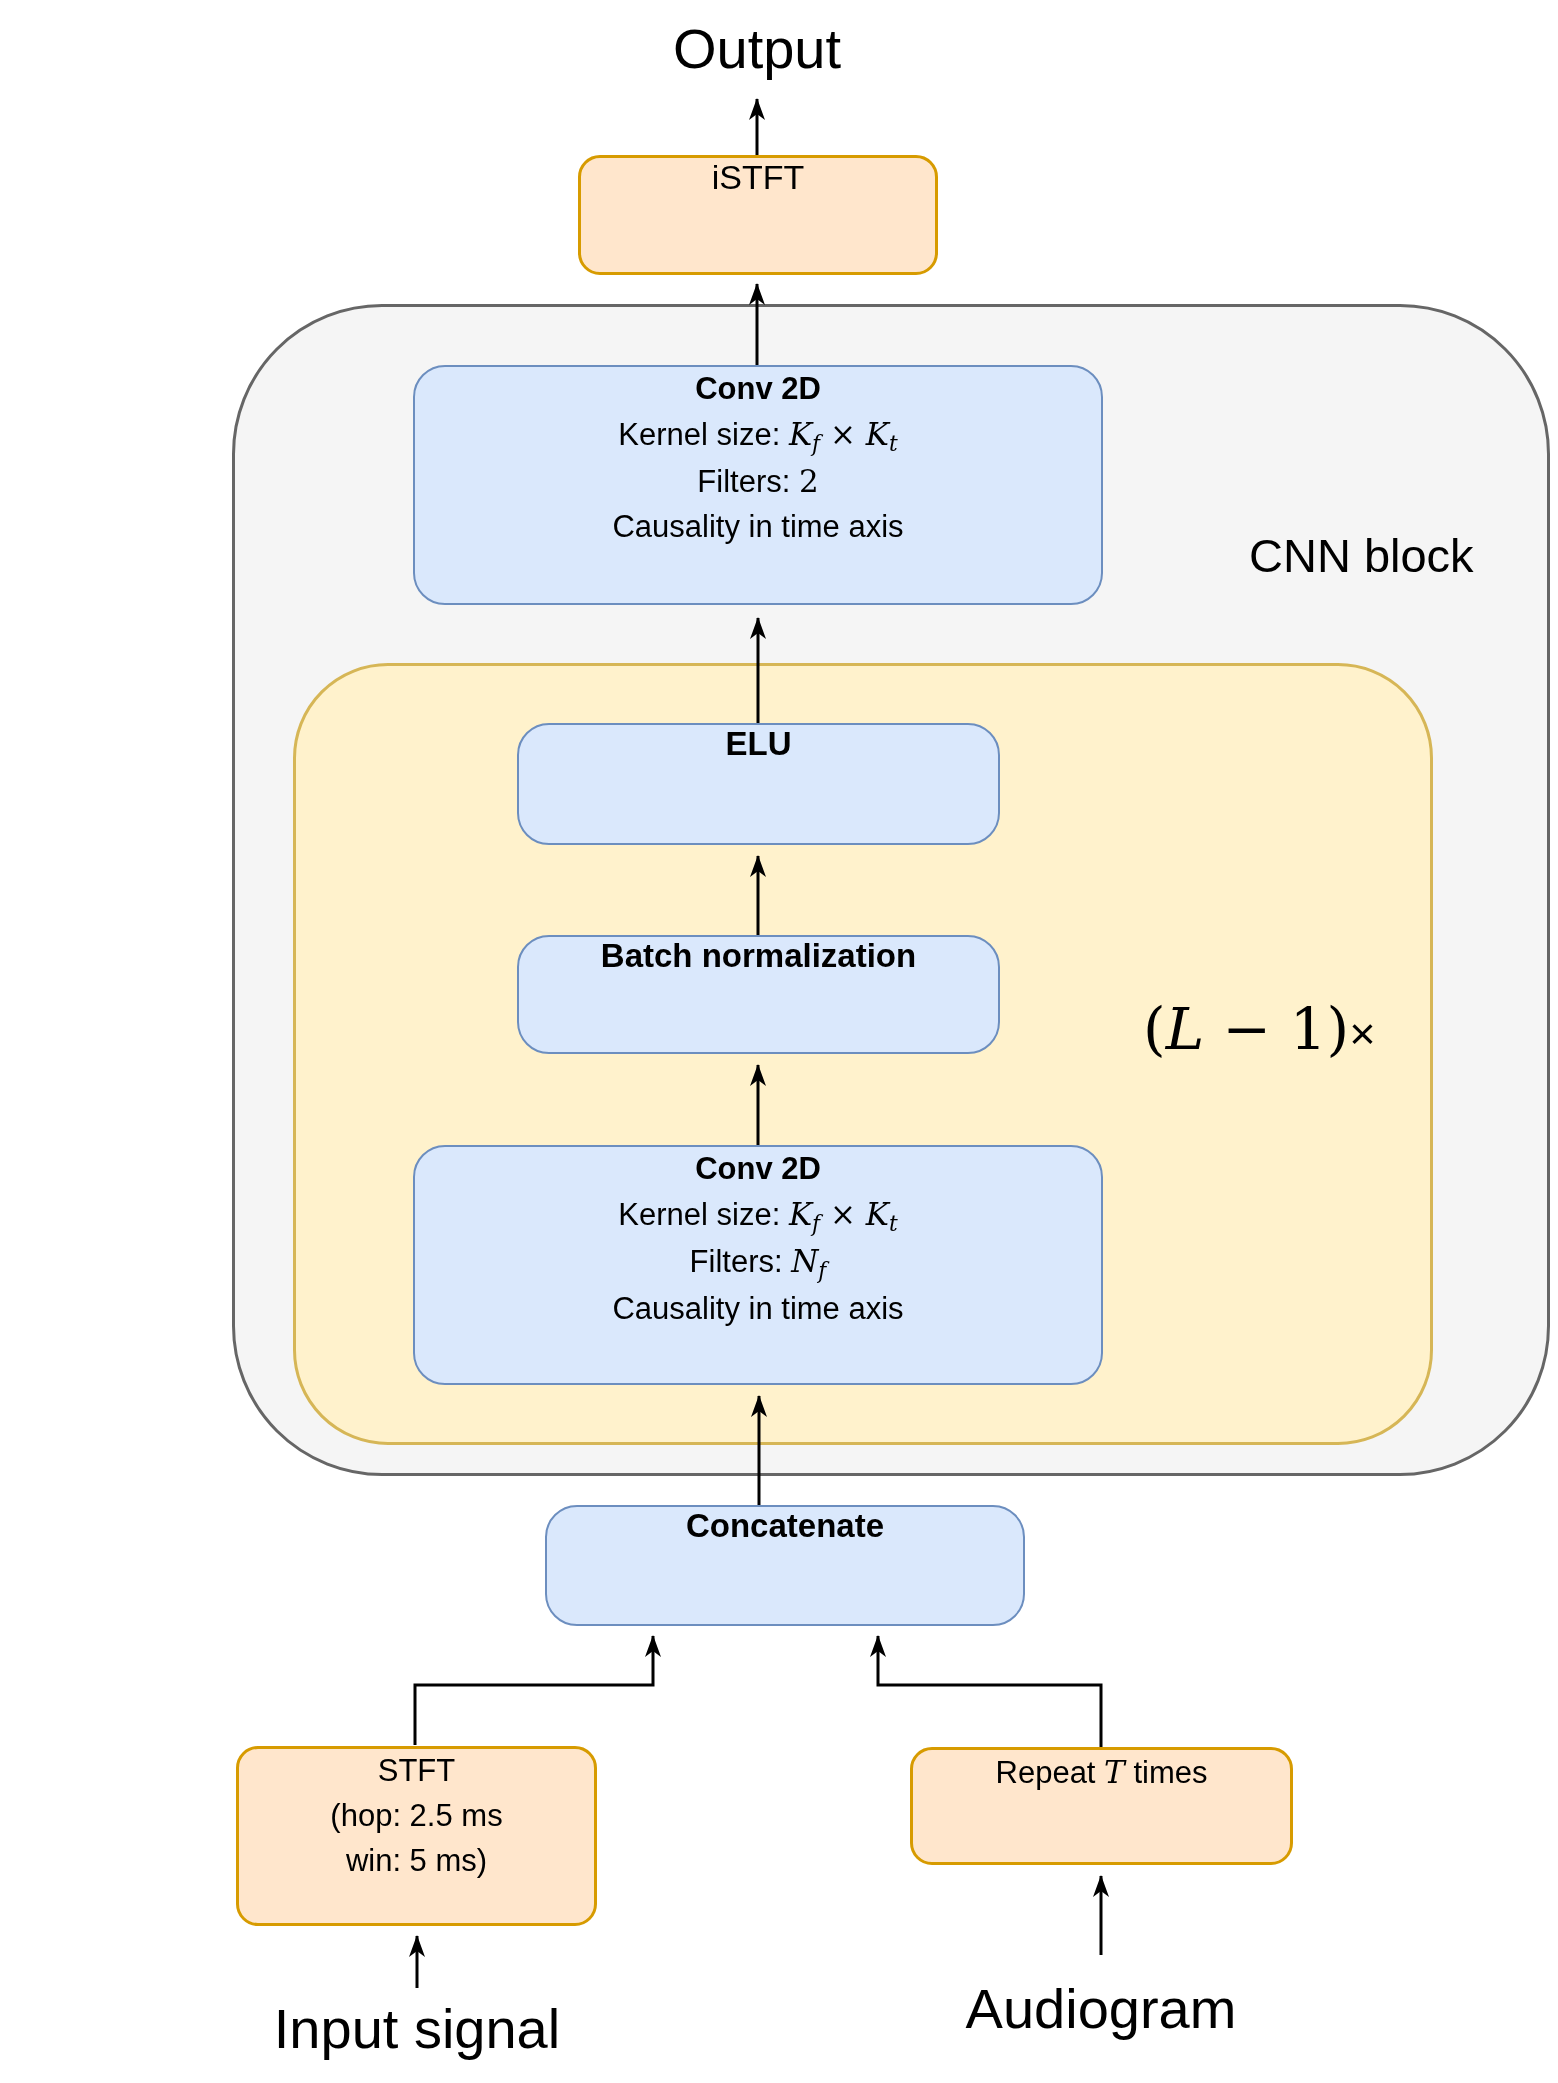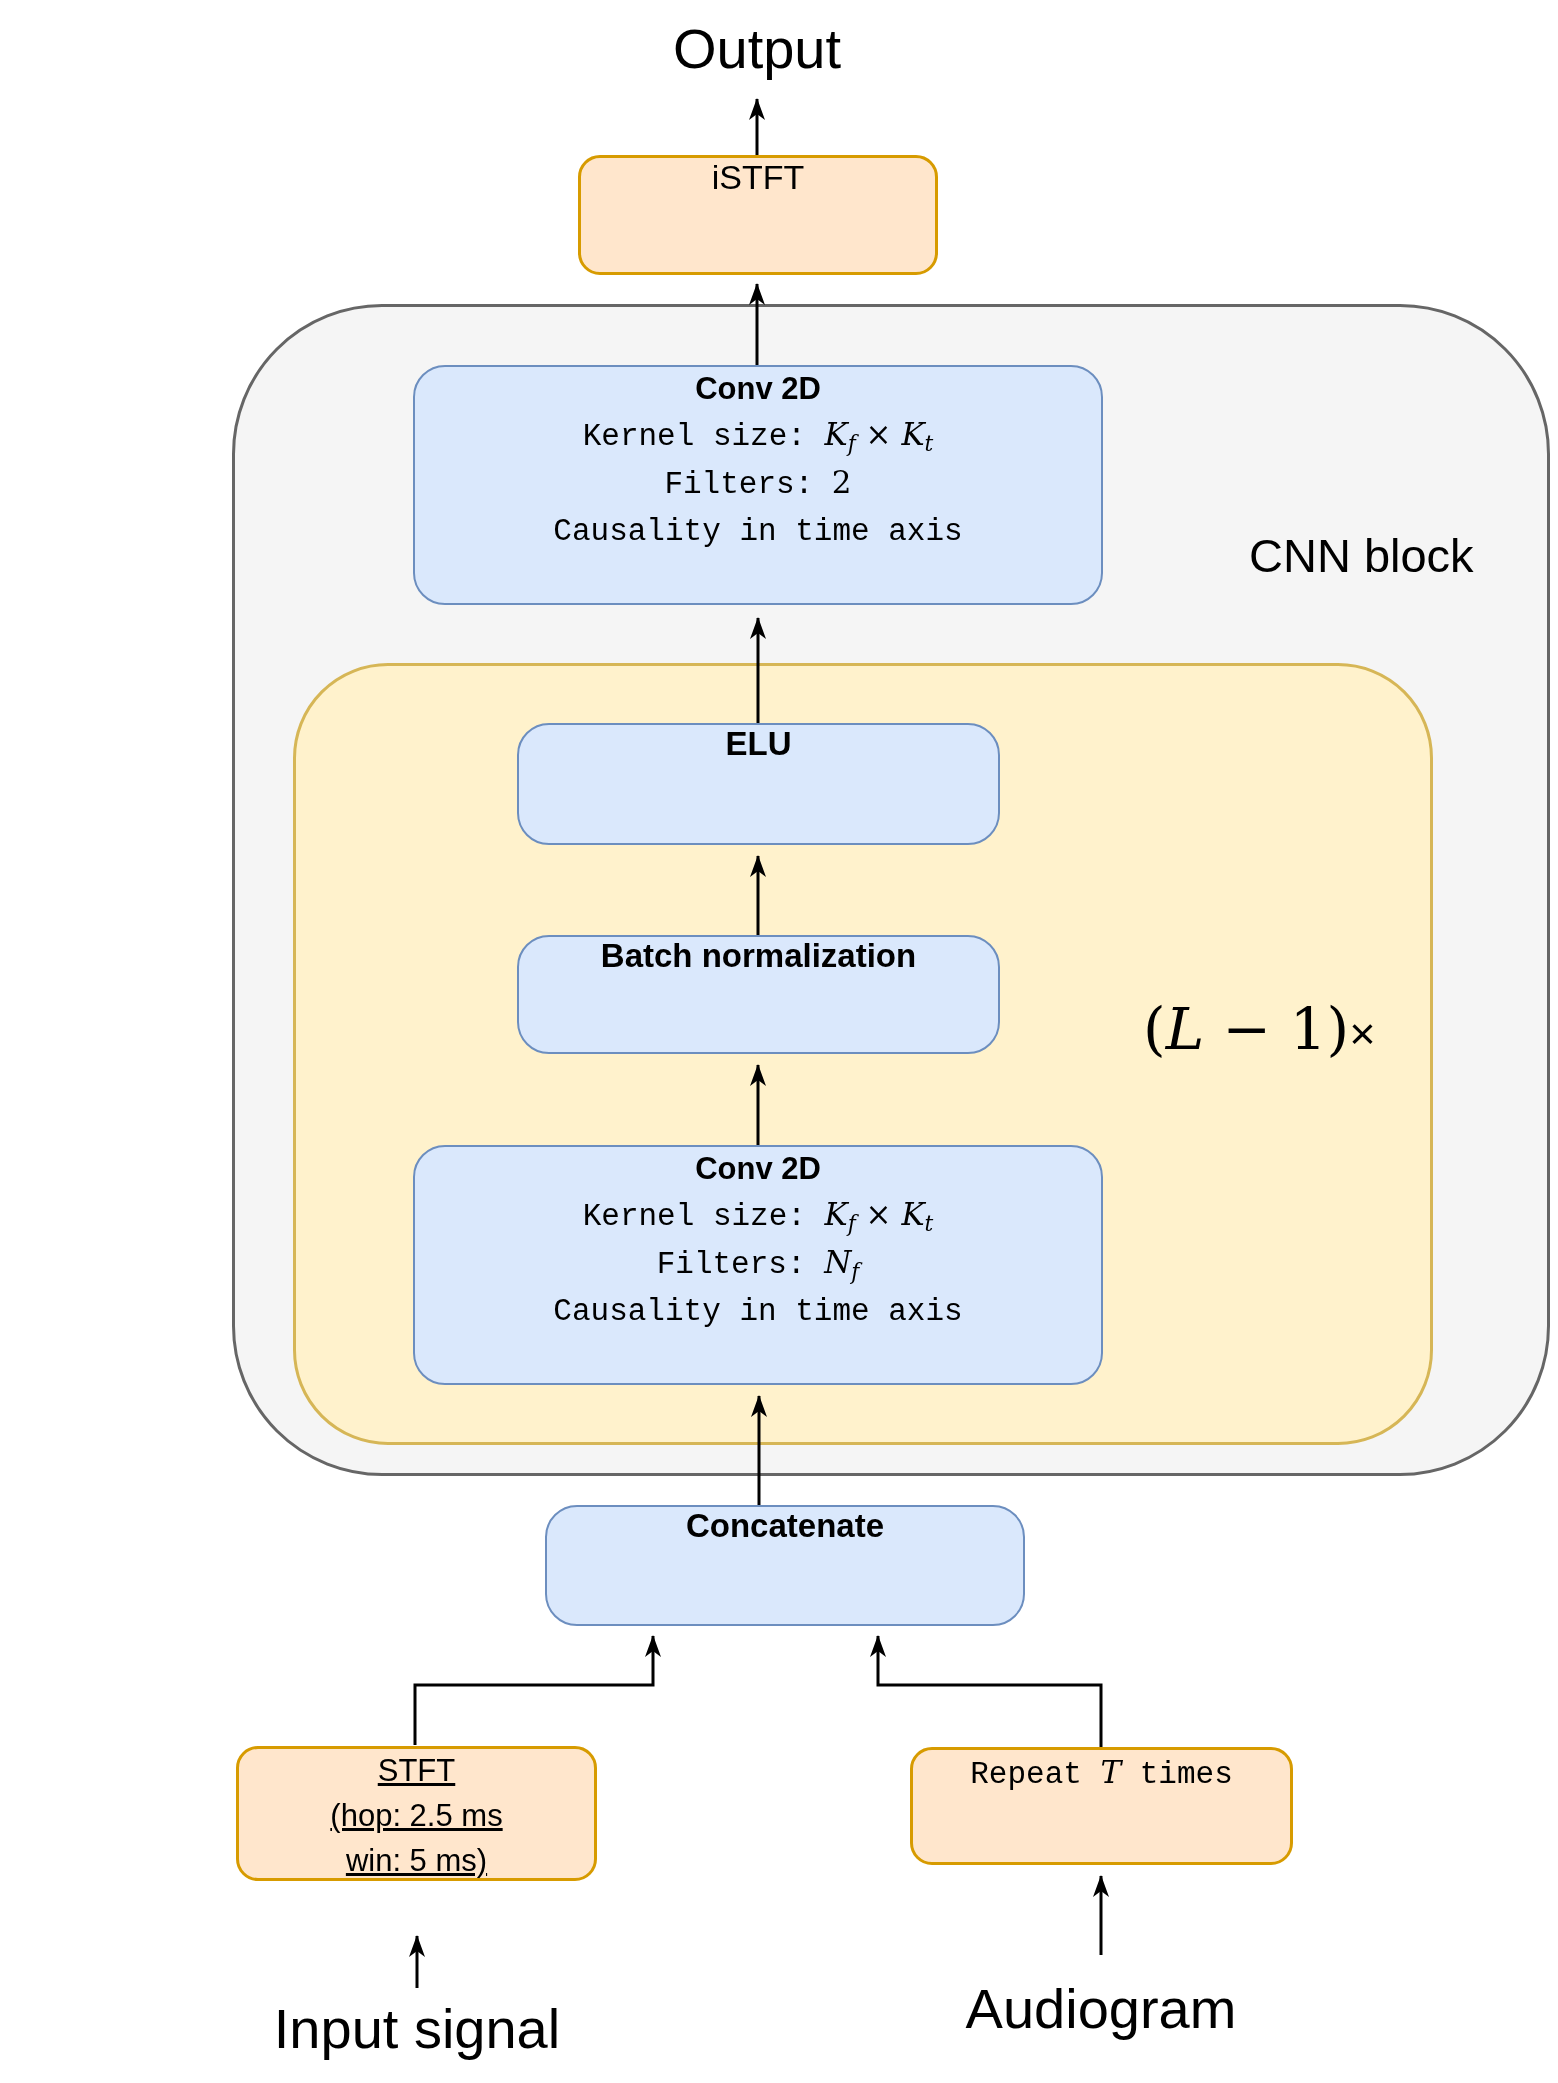--- a/index.html
+++ b/index.html
@@ -22,21 +22,21 @@
   }
   .blue-box{background:var(--blue-fill);border:2.5px solid var(--blue-border);border-radius:32px;}
   .orange-box{background:var(--orange-fill);border:3px solid var(--orange-border);border-radius:22px;}
   .box-title{font-weight:bold;font-size:31px;line-height:1.45;}
   .box-line{font-size:31px;line-height:1.45;}
   .bold-label{font-weight:bold;font-size:33px;}
   .istft-text{font-size:34px;}
   .cnn-label{font-size:47px;white-space:nowrap;}
   .loop-label{font-size:58px;white-space:nowrap;font-family:"DejaVu Serif",serif;}
   
-  .pt-txt{font-family:Liberation Mono, monospace;}
+  .pt-txt{font-family:Liberation Sans, sans-serif;}
   .pt-math{font-family:"DejaVu Serif",serif;font-style:italic;}
   .pt-num{font-family:"DejaVu Serif",serif;}
   .pt-sub{font-family:"DejaVu Serif",serif;font-style:italic;font-size:0.70em;vertical-align:-0.28em;}
   .pt-times{font-family:"Liberation Sans",sans-serif;font-size:0.78em;}
   svg.arrows{position:absolute;left:0;top:0;pointer-events:none;}
   svg.arrows path{fill:none;stroke:#000;stroke-width:3;}
 </style>
 </head>
 <body>
 
@@ -71,21 +71,21 @@
     <div class="box-title">Conv 2D</div>
     <div class="box-line"><span class="pt-txt">Kernel size: </span><span class="pt-math">K</span><span class="pt-sub">f</span><span class="pt-num"> × </span><span class="pt-math">K</span><span class="pt-sub">t</span></div>
     <div class="box-line"><span class="pt-txt">Filters: </span><span class="pt-math">N</span><span class="pt-sub">f</span></div>
     <div class="box-line"><span class="pt-txt">Causality in time axis</span></div>
   </div>
 
   <div class="box blue-box" style="left:545px;top:1505px;width:480px;height:121px;">
     <div class="bold-label">Concatenate</div>
   </div>
 
-  <div class="box orange-box" style="left:236px;top:1746px;width:361px;height:135px;text-decoration:underline;">
+  <div class="box orange-box" style="left:236px;top:1746px;width:361px;height:180px;">
     <div class="box-line">STFT</div>
     <div class="box-line">(hop: 2.5 ms</div>
     <div class="box-line">win: 5 ms)</div>
   </div>
 
   <div class="box orange-box" style="left:910px;top:1747px;width:383px;height:118px;">
     <div class="box-line"><span class="pt-txt">Repeat </span><span class="pt-math">T</span><span class="pt-txt"> times</span></div>
   </div>
 
   <div class="abs big-label" style="left:757px;top:18px;">Output</div>

